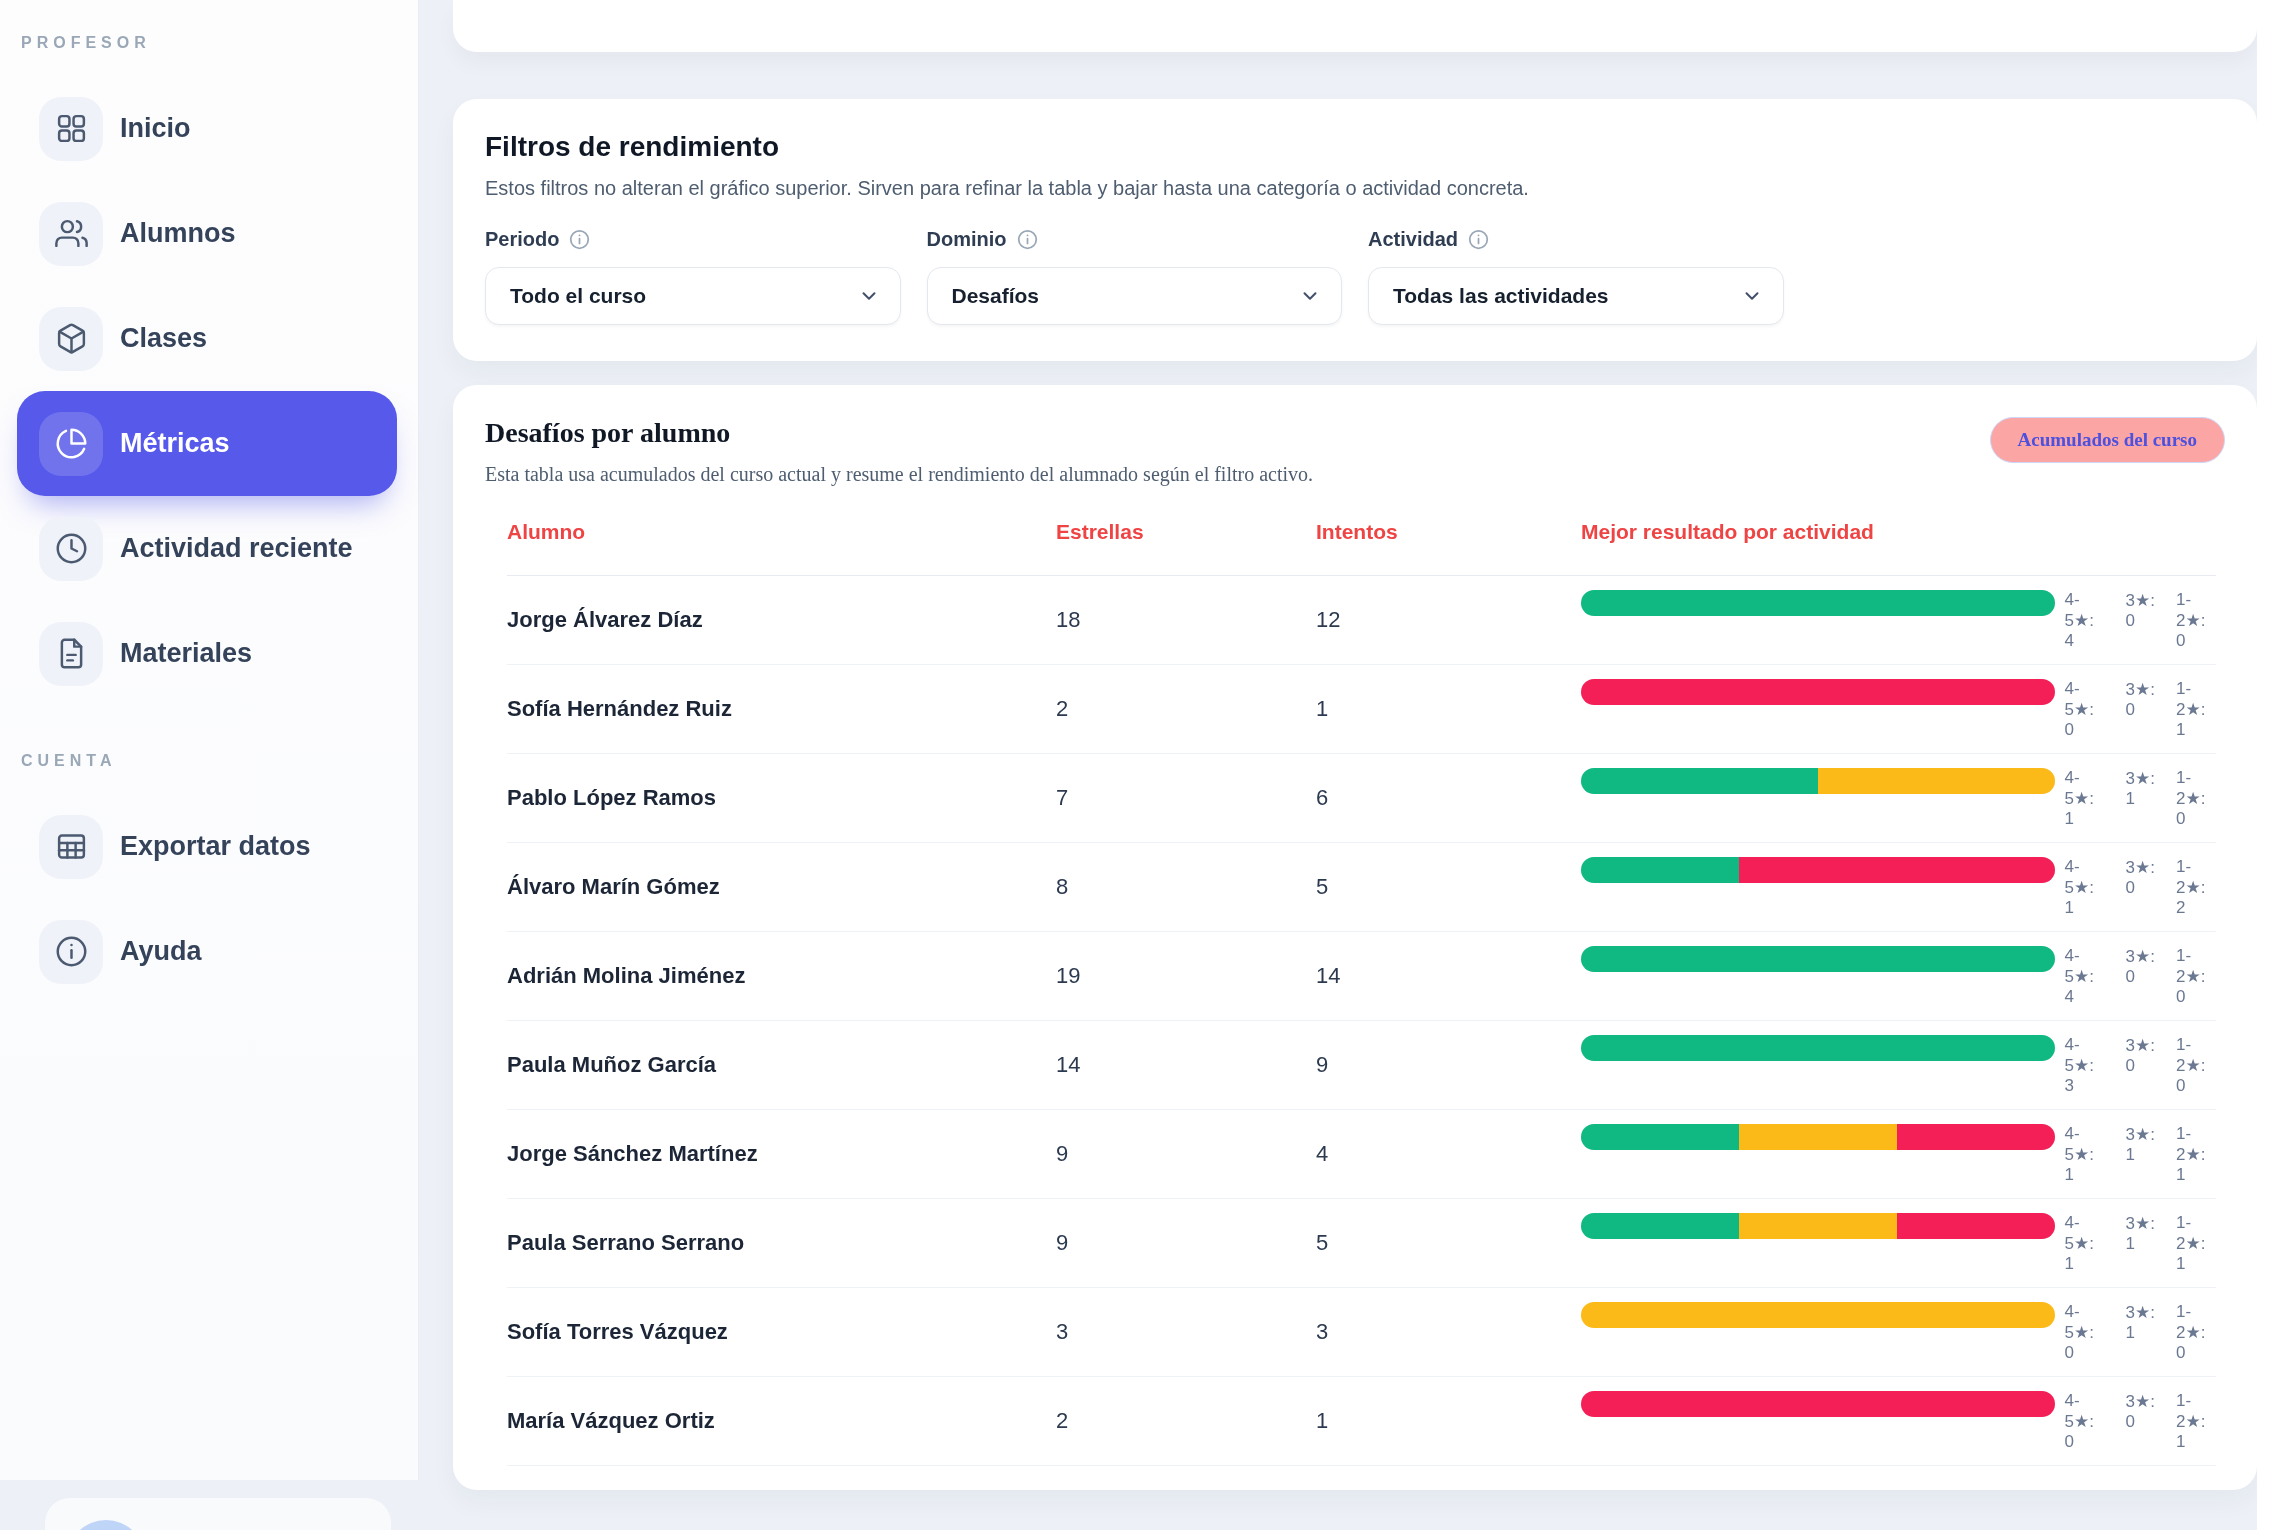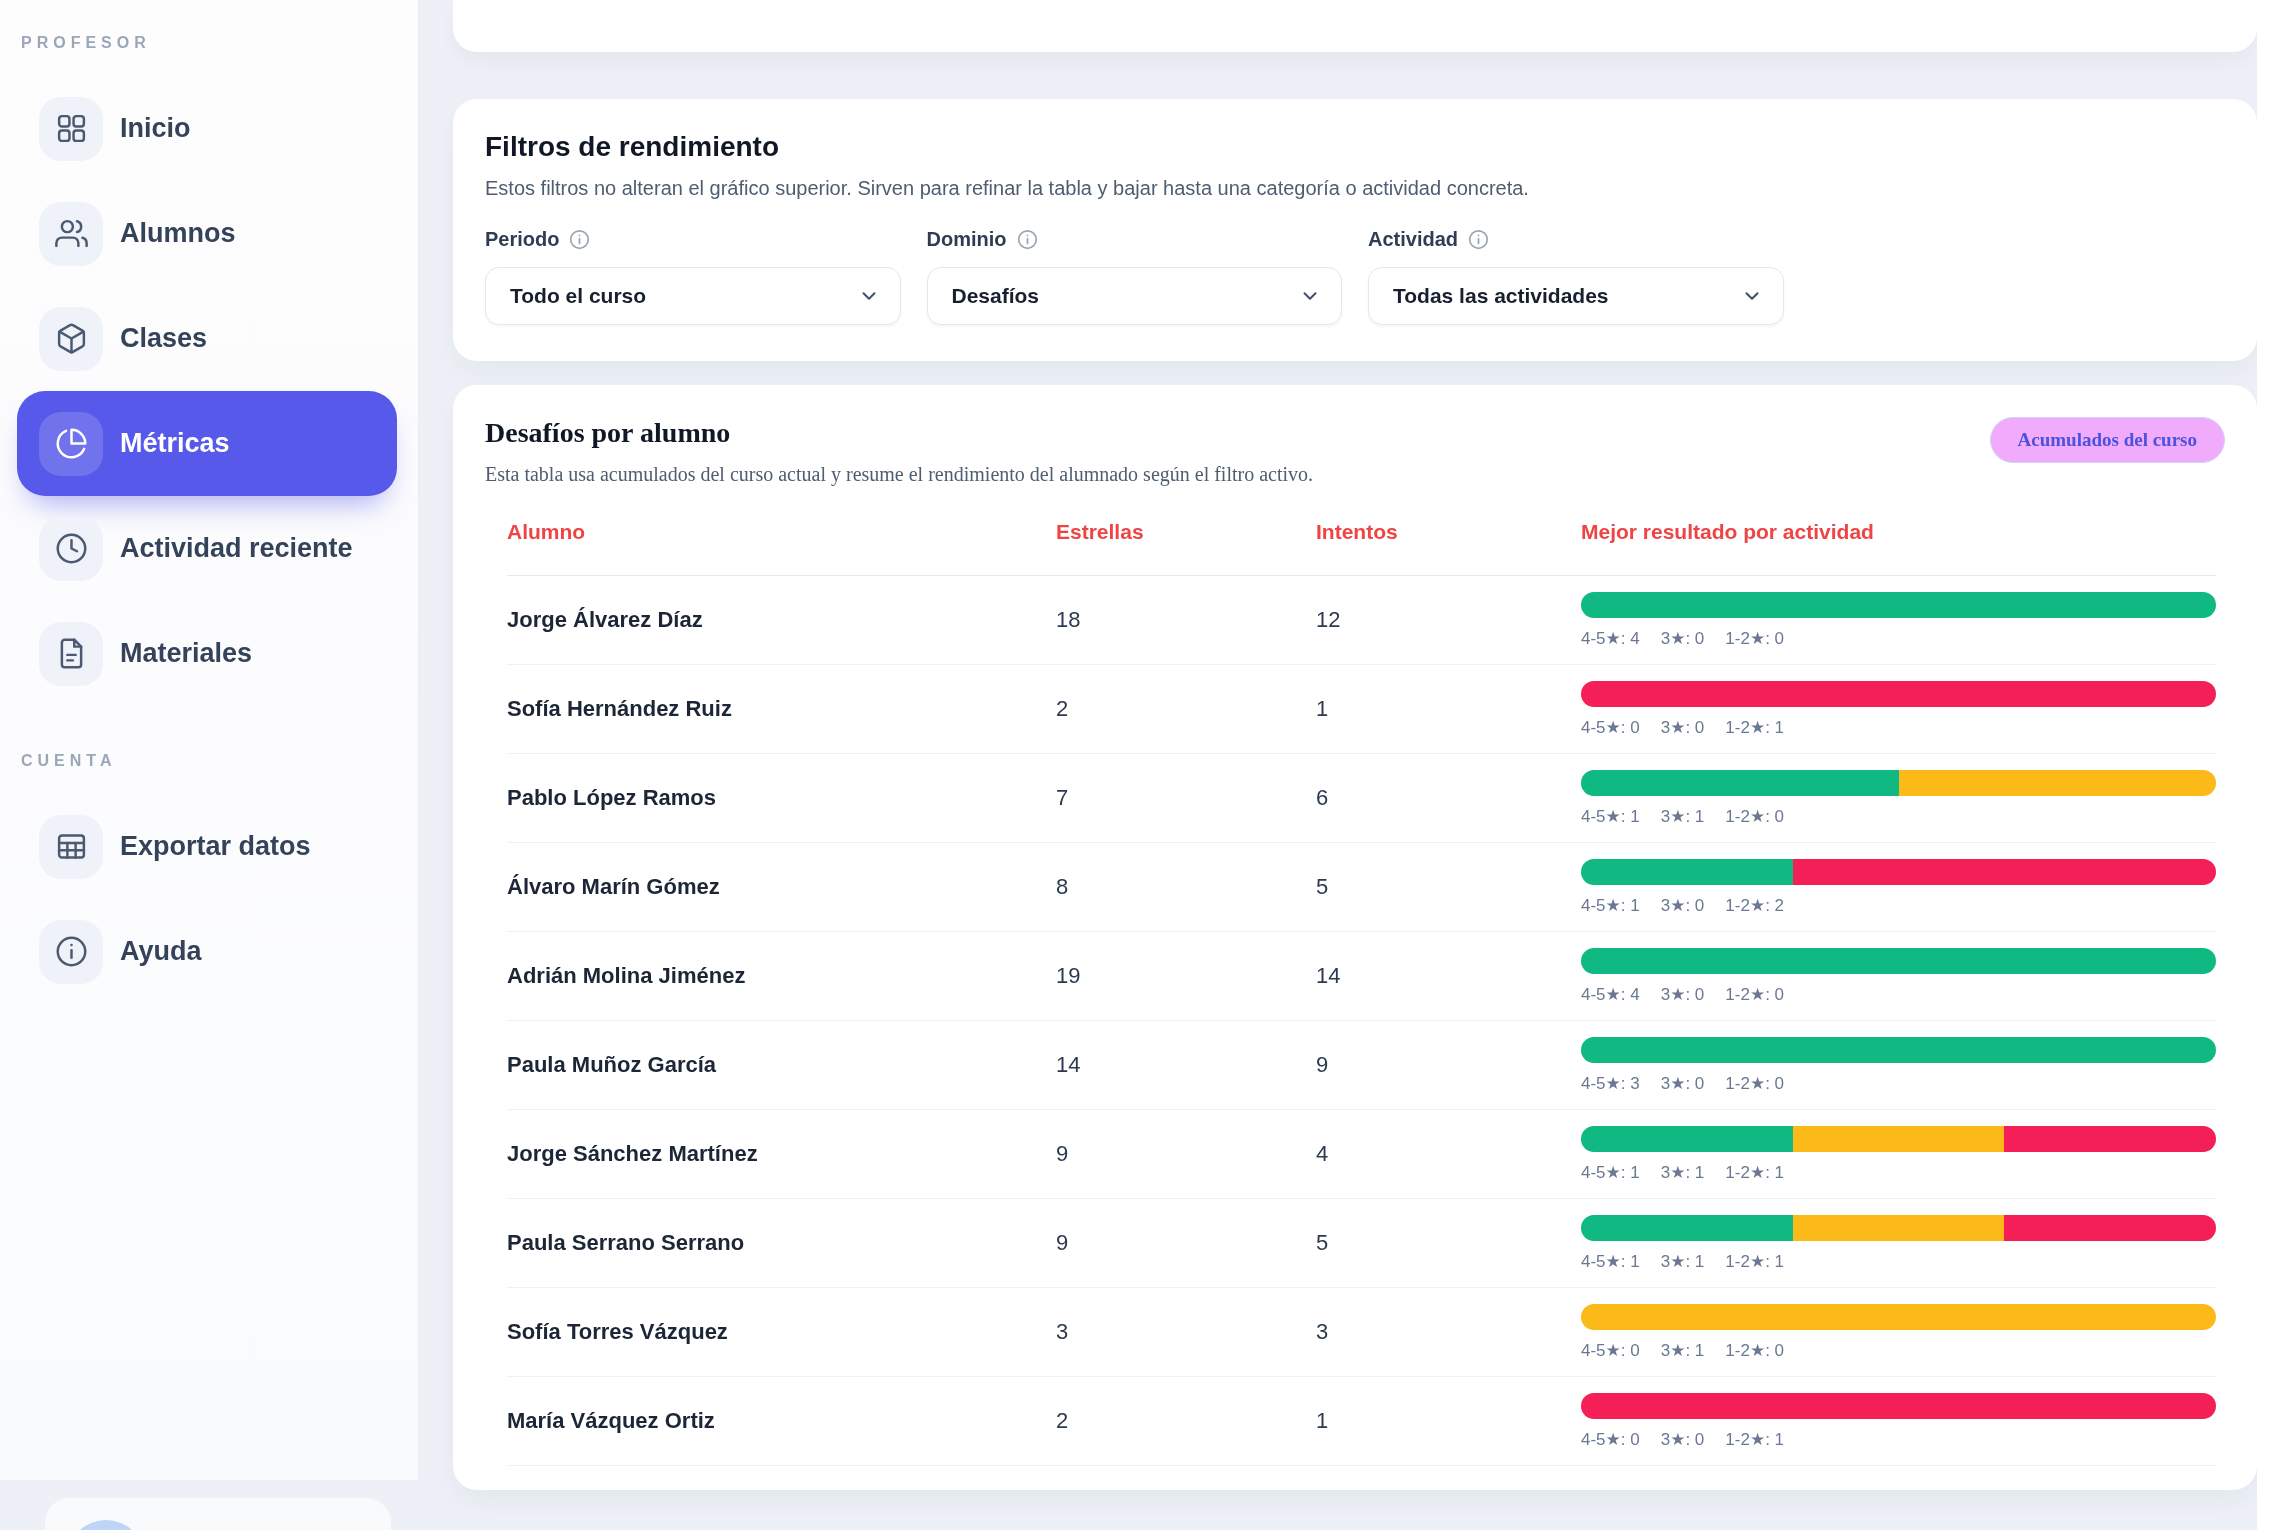--- a/index.html
+++ b/index.html
@@ -85,36 +85,36 @@
     padding:0 20px 0 24px;
     font-size:21px; font-weight:600; color:#16202e;
     box-shadow:0 2px 3px rgba(15,23,42,.04);
     cursor:pointer;
   }
   .chev { color:#43506b; }
 
   .table-head-row { display:flex; justify-content:space-between; align-items:flex-start;font-family:Liberation Serif, serif; }
   .badge {
     height:46px; padding:0 27px; border-radius:23px;
-    background:#f0abfc; border:1px solid #ccd6f5;
+    background:#fca5a5; border:1px solid #ccd6f5;
     color:#4d51dd; font-size:19px; font-weight:700;
     display:flex; align-items:center; white-space:nowrap;
   }
 
   .table { margin:34px 9px 0 22px; }
   .tgrid { display:grid; grid-template-columns:549px 260px 265px 1fr; align-items:center; }
   .thead {
     height:56px; align-items:start;
     font-size:21px; font-weight:700; color:#ef4444;
     border-bottom:1px solid #e7ebf1;
   }
   .trow { height:89px; border-bottom:1px solid #eef1f6; }
   .name { font-size:22px; font-weight:600; color:#1c2637; }
   .num  { font-size:22px; color:#2c3a50; }
-  .bar-cell { display:flex; flex-direction:column; gap:10px; }
+  .bar-cell { display:flex; gap:10px; }
   .bar {
     height:26px; border-radius:13px; overflow:hidden;
     display:flex; width:100%; background:#eef1f6;
   }
   .bar span { display:block; height:100%; }
   .bar-sub { font-size:17px; color:#6b7892; display:flex; gap:21px; }
 
   .scroll-strip {
     position:absolute; right:0; top:0; width:16px; height:1530px;
     background:#ffffff; z-index:3;

